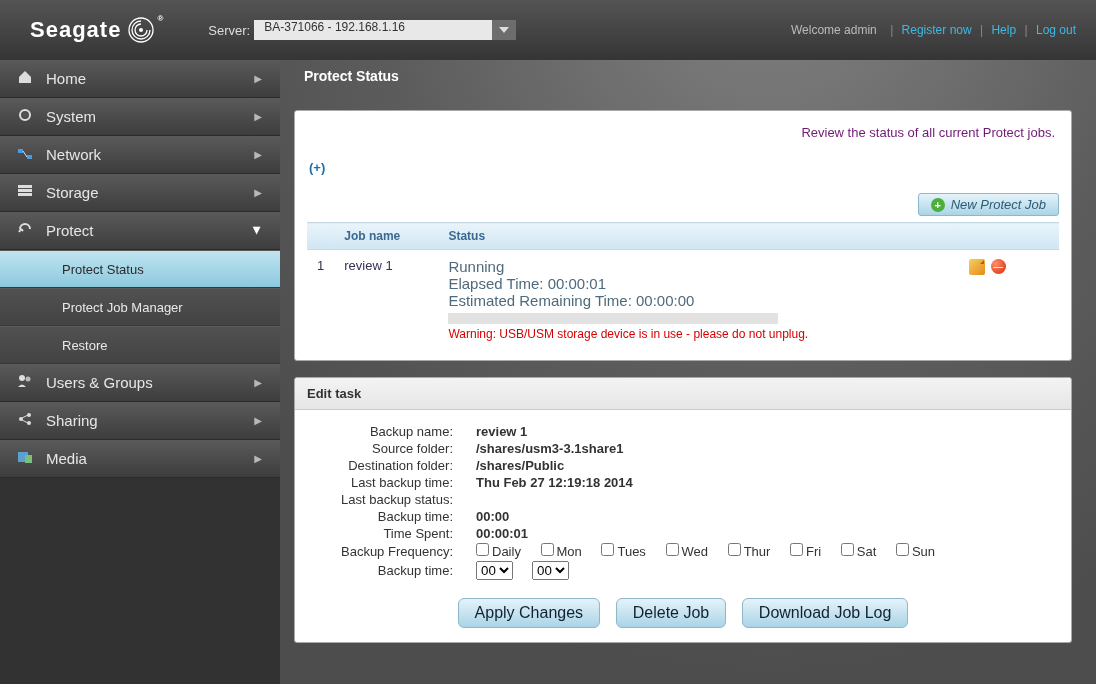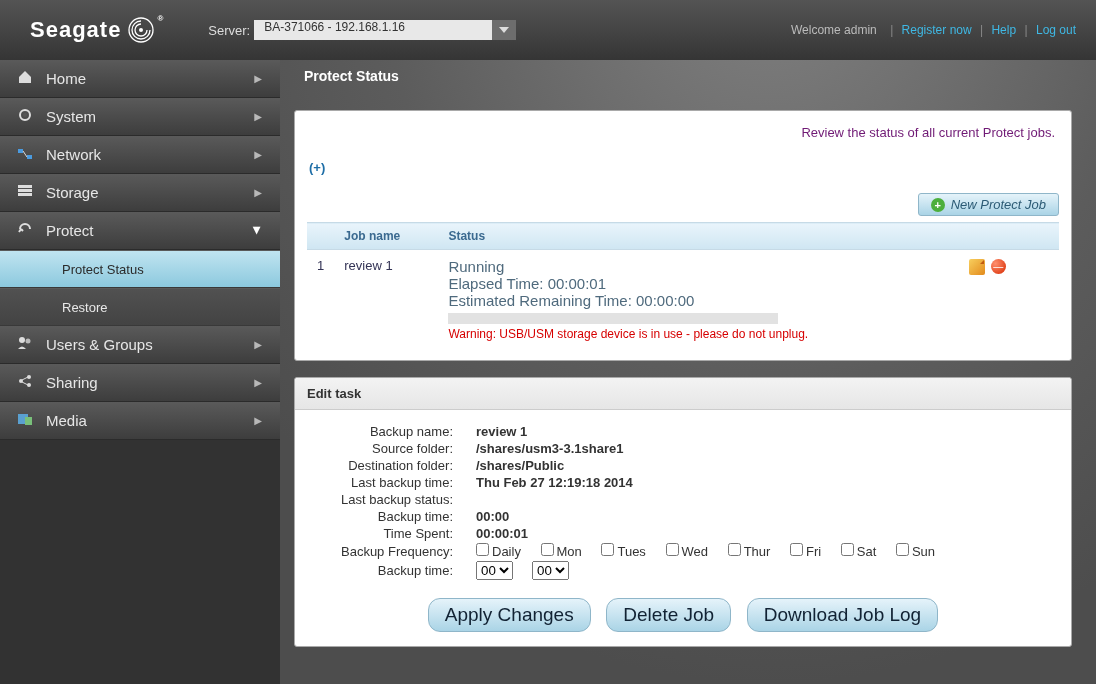--- a/index.html
+++ b/index.html
@@ -65,21 +65,21 @@
 
 .panel-section-title { background: linear-gradient(#f3f3f3, #e6e6e6); border-bottom: 1px solid #ccc; padding: 8px 12px; font-weight: bold; color: #333; font-size: 13px; border-radius: 3px 3px 0 0; }
 .form-body { padding: 12px 14px 14px 14px; }
 .form-row { display: flex; align-items: center; margin: 2px 0; font-size: 13px; color: #333; gap: 13px; }
 .form-row .lbl { width: 144px; text-align: right; margin-right: 10px; color: #333; }
 .form-row .val { font-weight: bold; }
 .freq-row input { margin-right: 3px; }
 .freq-row label { margin-right: 16px; }
 select.time-sel { margin-right: 6px; }
 .form-btns { text-align: center; margin-top: 18px; }
-.form-btns .fbtn { background: linear-gradient(#e5f3fa, #aad4e6); border: 1px solid #8fb6c9; border-radius: 12px; padding: 5px 16px; font-size: 19px; color: #123; cursor: pointer; margin: 0 6px; }
+.form-btns .fbtn { background: linear-gradient(#e5f3fa, #aad4e6); border: 1px solid #8fb6c9; border-radius: 6px; padding: 5px 16px; font-size: 16px; color: #123; cursor: pointer; margin: 0 6px; }
 </style>
 </head>
 <body>
 
 <div class="topbar">
   <div class="logo">
     <span>Seagate</span>
     <svg width="28" height="28" viewBox="0 0 28 28">
       <circle cx="14" cy="14" r="12" fill="none" stroke="#fff" stroke-width="1.3"></circle>
       <path d="M14 5 a9 9 0 1 0 9 9" fill="none" stroke="#fff" stroke-width="1.3"></path>
@@ -158,20 +158,23 @@
             <path d="M3 8 A5 5 0 1 1 13 8" fill="none" stroke="#ddd" stroke-width="2"></path>
             <path d="M4 8 L2 11 M4 8 L6 10" stroke="#ddd" stroke-width="2"></path>
           </svg>
       </span>
       <span>Protect</span>
       <span class="chevron">▶</span>
     </div>
     <div class="subnav">
       <div class="sub-item active">
           <span>Protect Status</span>
+        </div>
+      <div class="sub-item">
+          <span>Protect Job Manager</span>
         </div>
       <div class="sub-item">
           <span>Restore</span>
         </div>
     </div>
     <div class="nav-item">
       <span class="icon">
         <svg width="16" height="14" viewBox="0 0 16 14">
             <circle cx="5" cy="4" r="3" fill="#ddd"></circle>
             <circle cx="11" cy="5" r="2.5" fill="#bbb"></circle>

